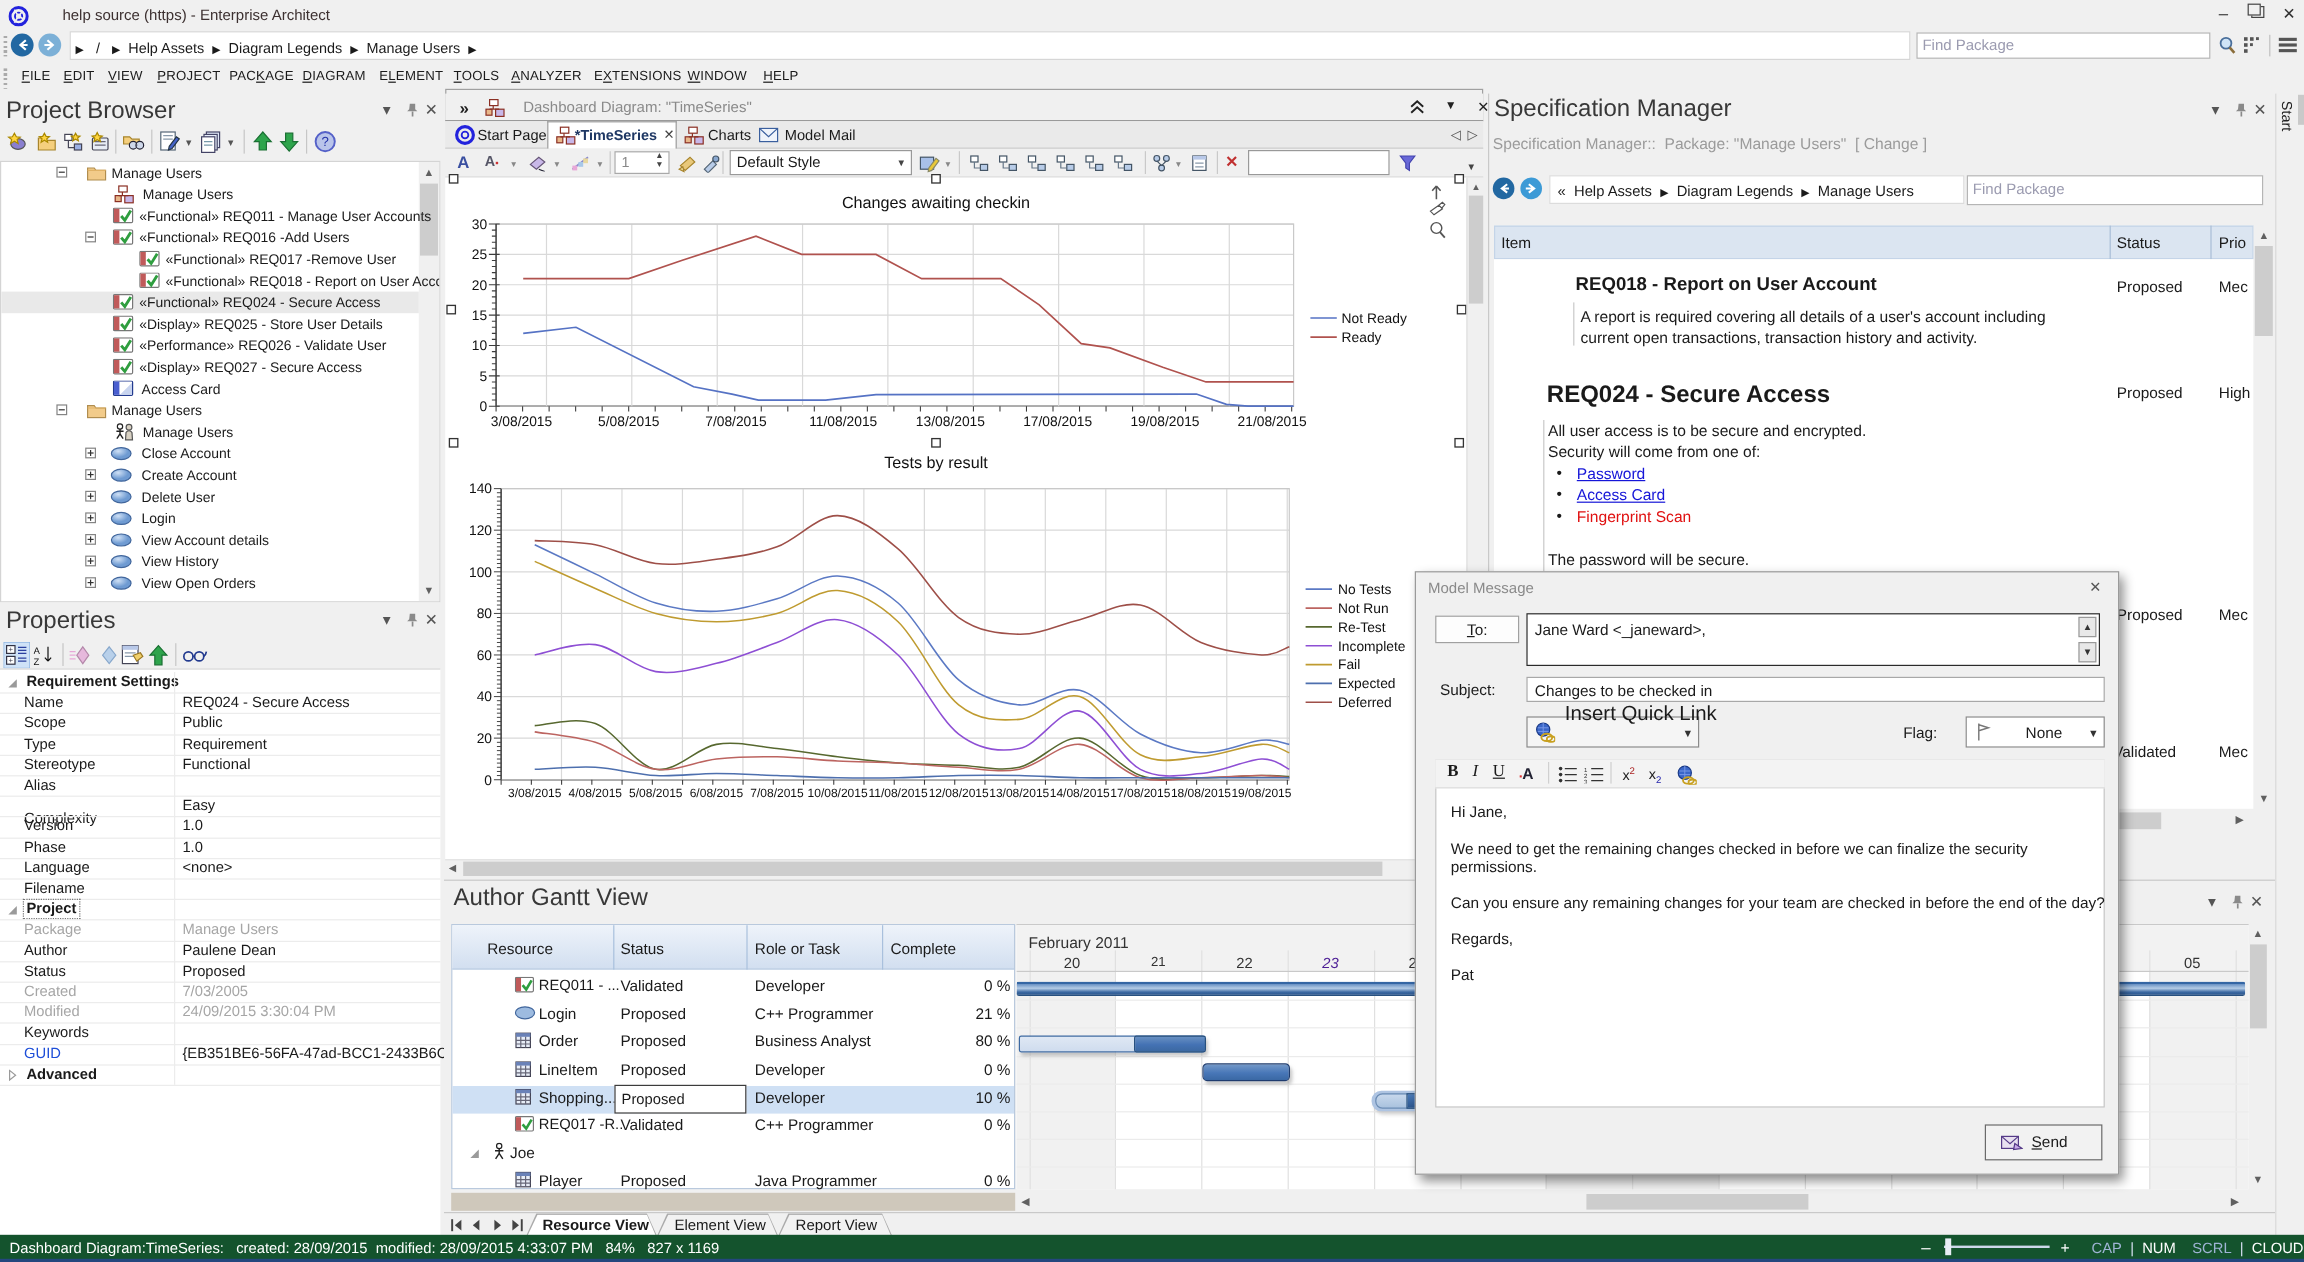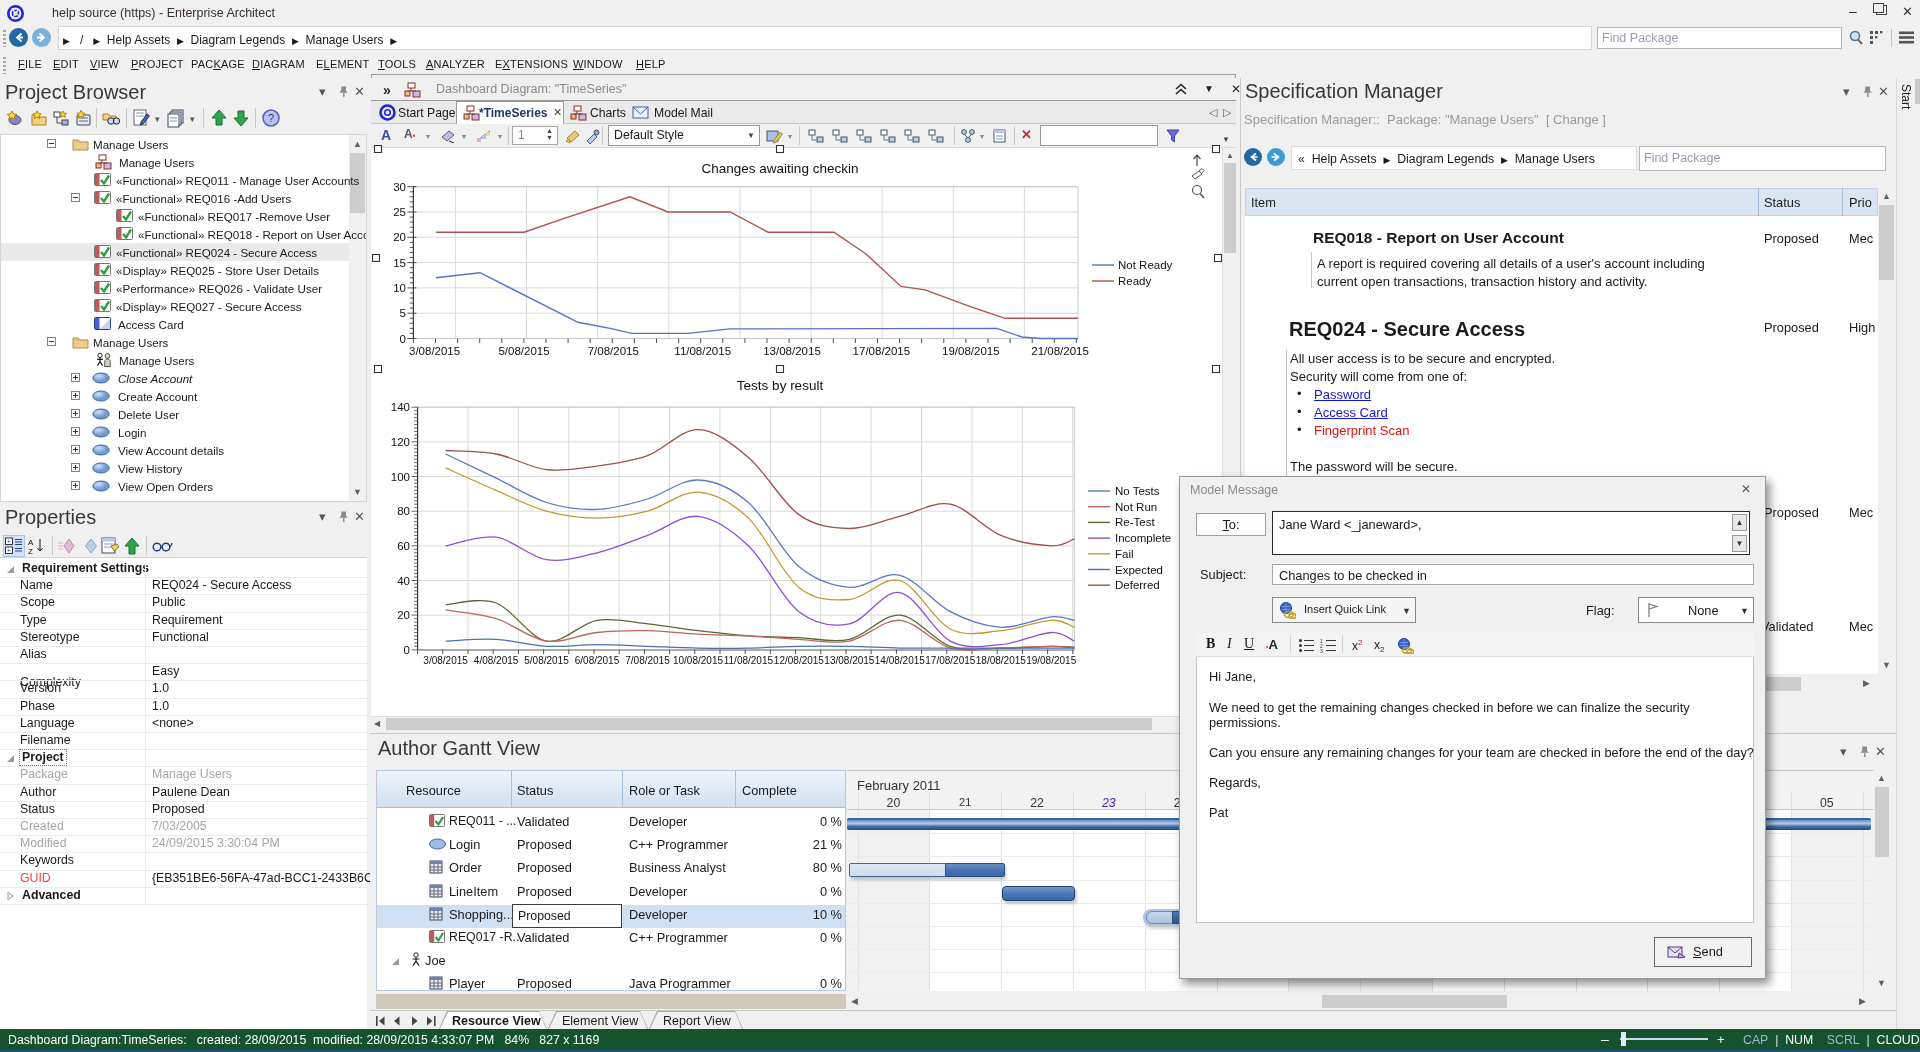--- a/index.html
+++ b/index.html
@@ -242,21 +242,21 @@
       <div class="abs" style="left:74px;top:240px;width:1px;height:5px;background:#333;"></div>
    <svg class="abs" style="left:91px;top:237px" width="19" height="12">
         <defs>
           <radialGradient id="og" cx="35%" cy="30%">
             <stop offset="0%" stop-color="#cfe0f5"></stop>
             <stop offset="100%" stop-color="#6f9bd2"></stop>
           </radialGradient>
         </defs>
         <ellipse cx="9" cy="6" rx="8.2" ry="5" fill="url(#og)" stroke="#41669c"></ellipse>
       </svg>
-   <div class="abs" style="left:117px;top:237px;white-space:nowrap;font-style:italic;">Close Account</div>
+   <div class="abs" style="left:117px;top:237px;white-space:nowrap;">Close Account</div>
    <div class="abs" style="left:70px;top:256px;width:9px;height:9px;border:1px solid #848484;background:#fff;"></div>
       <div class="abs" style="left:72px;top:260px;width:5px;height:1px;background:#333;"></div>
       <div class="abs" style="left:74px;top:258px;width:1px;height:5px;background:#333;"></div>
    <svg class="abs" style="left:91px;top:255px" width="19" height="12">
         <defs>
           <radialGradient id="og" cx="35%" cy="30%">
             <stop offset="0%" stop-color="#cfe0f5"></stop>
             <stop offset="100%" stop-color="#6f9bd2"></stop>
           </radialGradient>
         </defs>
@@ -435,21 +435,21 @@
   <div class="abs" style="left:152px;top:243.79999999999993px;font-size:12.3px;color:#1a1a1a;white-space:nowrap;">Proposed</div>
   <div class="abs" style="left:0;top:260.0px;width:367px;height:1px;background:#ececec;"></div>
   <div class="abs" style="left:20px;top:260.99999999999994px;font-size:12.3px;color:#a6a6a6;">Created</div>
   <div class="abs" style="left:152px;top:260.99999999999994px;font-size:12.3px;color:#a6a6a6;white-space:nowrap;">7/03/2005</div>
   <div class="abs" style="left:0;top:277.2px;width:367px;height:1px;background:#ececec;"></div>
   <div class="abs" style="left:20px;top:278.19999999999993px;font-size:12.3px;color:#a6a6a6;">Modified</div>
   <div class="abs" style="left:152px;top:278.19999999999993px;font-size:12.3px;color:#a6a6a6;white-space:nowrap;">24/09/2015 3:30:04 PM</div>
   <div class="abs" style="left:0;top:294.4px;width:367px;height:1px;background:#ececec;"></div>
   <div class="abs" style="left:20px;top:295.3999999999999px;font-size:12.3px;color:#1a1a1a;">Keywords</div>
   <div class="abs" style="left:0;top:311.6px;width:367px;height:1px;background:#ececec;"></div>
-  <div class="abs" style="left:20px;top:312.5999999999999px;font-size:12.3px;color:#ef4444;">GUID</div>
+  <div class="abs" style="left:20px;top:312.5999999999999px;font-size:12.3px;color:#1d4ed8;">GUID</div>
   <div class="abs" style="left:152px;top:312.5999999999999px;font-size:12.3px;color:#1a1a1a;white-space:nowrap;">{EB351BE6-56FA-47ad-BCC1-2433B6CF1...</div>
   <div class="abs" style="left:0;top:328.8px;width:367px;height:1px;background:#ececec;"></div>
   <svg class="abs" style="left:7px;top:332.7999999999999px" width="8" height="10">
         <path d="M1,1 l5,4 -5,4z" fill="none" stroke="#9a9a9a"></path>
       </svg>
   <div class="abs" style="left:22px;top:329.7999999999999px;font-size:12.3px;font-weight:bold;">Advanced</div>
   <div class="abs" style="left:0;top:346.0px;width:367px;height:1px;background:#ececec;"></div>
   <div class="abs" style="left:145px;top:2px;width:1px;height:344.0px;background:#ececec;"></div>
  </div>
 </div>
@@ -1161,21 +1161,21 @@
  <div class="abs" style="left:20px;top:90px;font-size:12.8px;">Subject:</div>
  <div class="abs" style="left:92px;top:87px;width:482px;height:21px;background:#fff;border:1px solid #a8a8a8;"></div>
  <div class="abs" style="left:99px;top:91px;font-size:12.8px;">Changes to be checked in</div>
  <div class="abs" style="left:92px;top:120px;width:144px;height:26px;background:#f5f5f5;border:1px solid #8a8a8a;"></div>
  <svg class="abs" style="left:98px;top:124px" width="18" height="18">
       <circle cx="8" cy="7" r="5.5" fill="#3a66c8" stroke="#1a3a88"></circle>
       <path d="M3.5,5.5 h9 M3.5,8.5 h9 M8,1.5 v11" stroke="#7a9ae8" stroke-width="0.8" fill="none"></path>
       <ellipse cx="11" cy="13.5" rx="4.5" ry="3" fill="none" stroke="#c8a020" stroke-width="1.6"></ellipse>
       <ellipse cx="14.5" cy="15" rx="3.5" ry="2.4" fill="none" stroke="#c8a020" stroke-width="1.6"></ellipse>
     </svg>
- <div class="abs" style="left:124px;top:126px;font-size:11px;">Insert Quick Link</div>
+ <div class="abs" style="left:124px;top:108px;font-size:17px;">Insert Quick Link</div>
  <div class="abs" style="left:222px;top:129px;font-size:9px;color:#333;">▼</div>
  <div class="abs" style="left:406px;top:126px;font-size:12.8px;">Flag:</div>
  <div class="abs" style="left:458px;top:120px;width:116px;height:26px;background:#fff;border:1px solid #8a8a8a;"></div>
  <svg class="abs" style="left:466px;top:125px" width="14" height="16">
       <path d="M3,1 v14 M3,2 l8,2.5 -8,2.5" stroke="#777" fill="none" stroke-width="1.2"></path>
     </svg>
  <div class="abs" style="left:508px;top:126px;font-size:12.8px;">None</div>
  <div class="abs" style="left:560px;top:129px;font-size:9px;color:#333;">▼</div>
  <div class="abs" style="left:16px;top:156px;width:558px;height:290px;background:#fff;border:1px solid #c4c4c4;"></div>
  <div class="abs" style="left:16px;top:156px;width:558px;height:24px;background:#f3f3f3;border-bottom:1px solid #dcdcdc;"></div>

